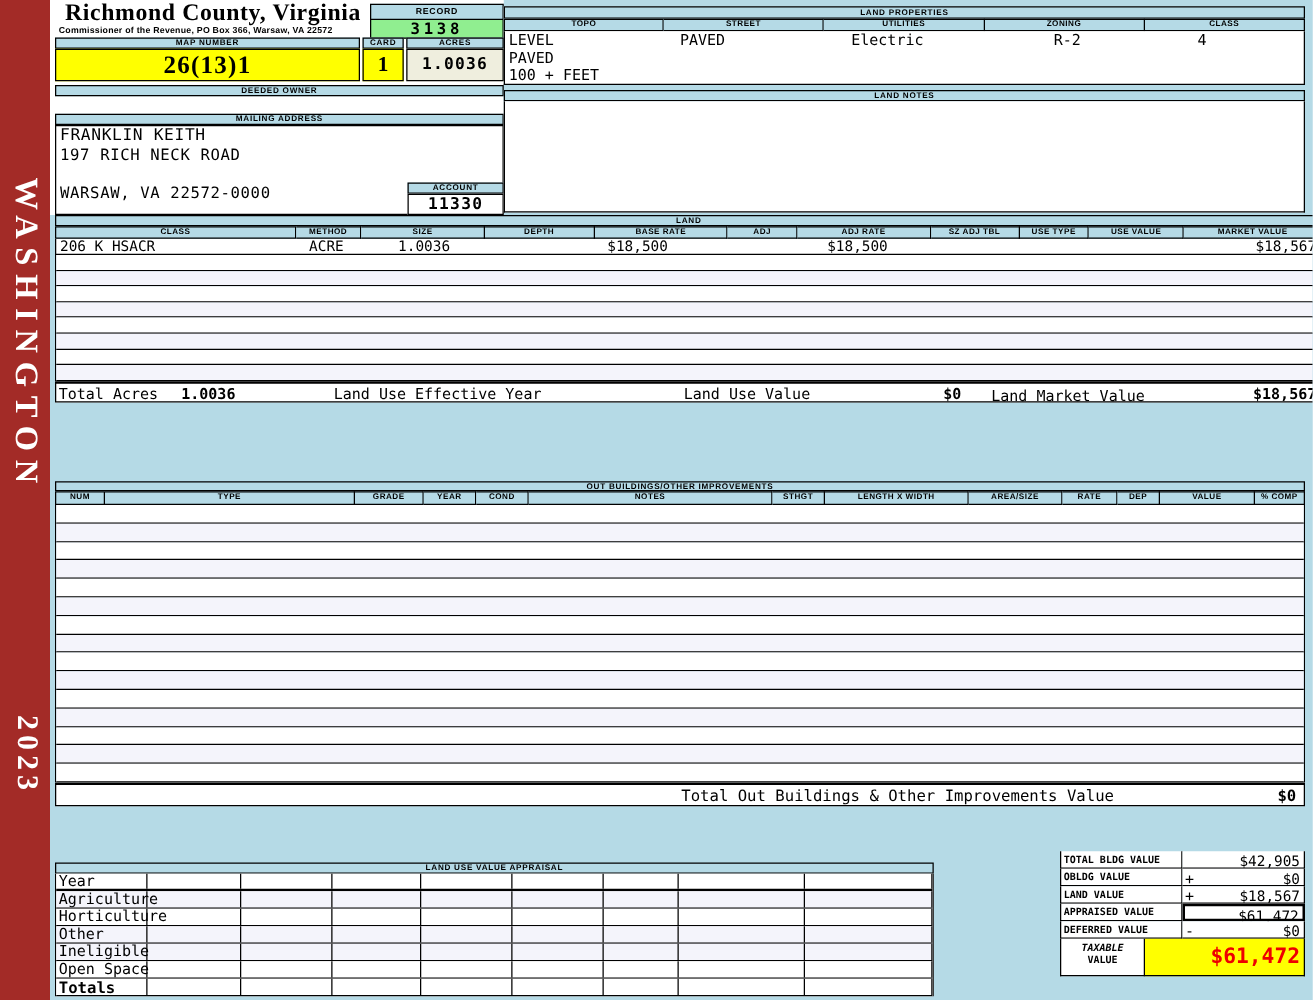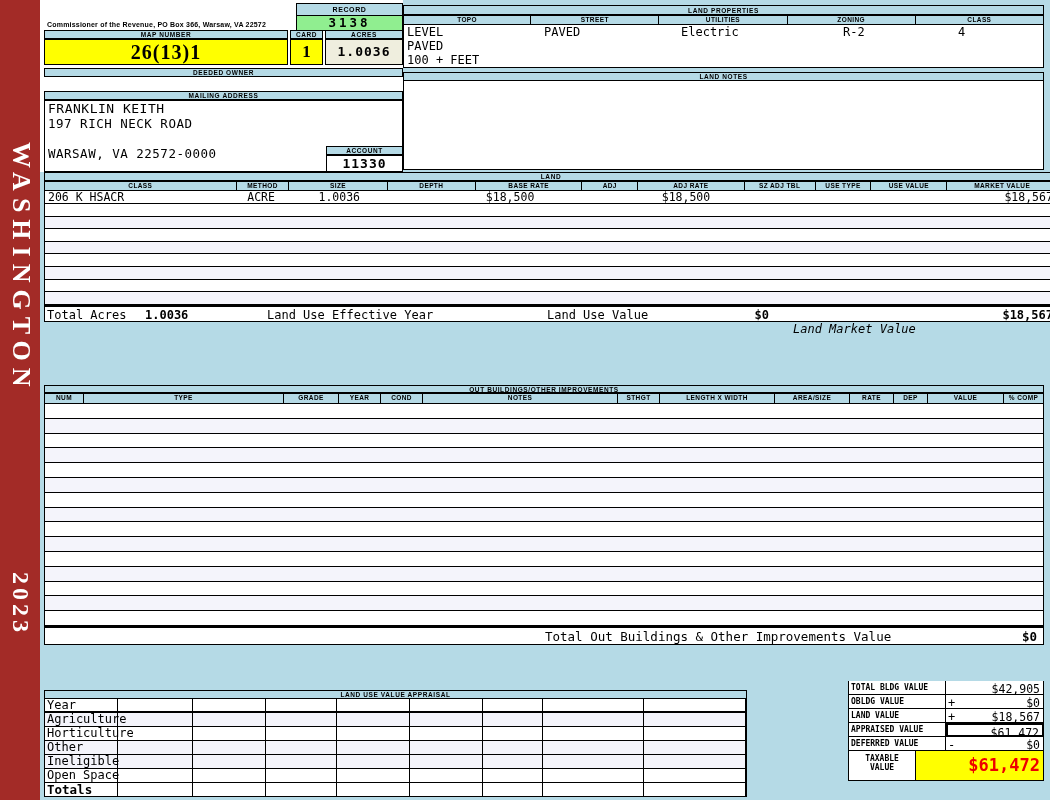--- a/index.html
+++ b/index.html
@@ -41,20 +41,21 @@
 
 <div id="stage">
 
   <div class="abs" style="left:0;top:0;width:40px;height:800px;background:var(--red);">
     <div class="abs serif" style="left:6px;top:142px;writing-mode:vertical-rl;color:#fff;font-weight:bold;font-size:26px;letter-spacing:7px;">WASHINGTON</div>
     <div class="abs serif" style="left:7px;top:572px;writing-mode:vertical-rl;color:#fff;font-weight:bold;font-size:24px;letter-spacing:4px;">2023</div>
   </div>
 
   <div class="abs" style="left:40px;top:0;width:363px;height:172px;background:#fff;"></div>
 
+  <div class="abs serif" style="left:52px;top:0px;font-size:19px;font-weight:600;letter-spacing:.5px;">Richmond County, Virginia</div>
   <div class="abs" style="left:47px;top:21px;font-size:7px;font-weight:bold;letter-spacing:.2px;">Commissioner of the Revenue, PO Box 366, Warsaw, VA 22572</div>
 
   <div class="abs strip" style="left:296px;top:3px;width:107px;height:13px;line-height:11px;font-size:7px;">RECORD</div>
   <div class="abs mono" style="left:296px;top:16px;width:107px;height:15px;background:var(--green);border:1px solid #000;border-top:none;
               font-weight:bold;font-size:12.5px;line-height:13px;text-align:center;letter-spacing:3px;">3138</div>
 
   <div class="abs" style="left:403px;top:5px;width:641px;height:63px;background:#fff;">
     <div class="strip" style="height:10px;line-height:9px;">LAND PROPERTIES</div>
     <div class="flexrow" style="height:10px;line-height:8px;">
         <div class="ch" style="width: 20%;">TOPO</div>
@@ -137,21 +138,21 @@
         <div class="erow alt" style="height: 12.6px;"></div>
         <div class="erow" style="height: 12.6px;"></div>
         <div class="erow alt" style="height: 12.6px;"></div>
       </div>
     <div style="position:relative;height:17px;background:#fff;border:1px solid #000;border-top:2.5px solid #000;">
       <span class="abs mono dcell" style="left:2px;top:2px;font-size:12px;">Total Acres</span>
       <span class="abs mono dcell" style="left:100px;top:2px;font-size:12px;font-weight:bold;">1.0036</span>
       <span class="abs mono dcell" style="left:222px;top:2px;font-size:12px;">Land Use Effective Year</span>
       <span class="abs mono dcell" style="left:502px;top:2px;font-size:12px;">Land Use Value</span>
       <span class="abs mono dcell" style="right:288px;top:2px;font-size:12px;font-weight:bold;">$0</span>
-      <span class="abs mono dcell" style="left:748px;top:16px;font-size:12px;font-style:italic;">Land Market Value</span>
+      <span class="abs mono dcell" style="left:748px;top:4px;font-size:12px;">Land Market Value</span>
       <span class="abs mono dcell" style="right:4px;top:2px;font-size:12px;font-weight:bold;">$18,567</span>
     </div>
   </div>
 
   <div class="abs" style="left:44px;top:385px;width:1000px;">
     <div class="strip" style="height:8px;line-height:7px;">OUT BUILDINGS/OTHER IMPROVEMENTS</div>
     <div class="flexrow" style="height:11px;line-height:9px;">
         <div class="ch" style="width: 4%;">NUM</div>
         <div class="ch" style="width: 20%;">TYPE</div>
         <div class="ch" style="width: 5.5%;">GRADE</div>
@@ -305,21 +306,21 @@
         <div class="psrow">
           <div class="pslabel">DEFERRED VALUE</div>
           <div class="psval">
             <span class="pssign">-</span>
             <span class="psv">$0</span>
           </div>
         </div>
       </div>
     <div class="flexrow" style="height:30px;">
       <div style="width:68px;background:#fff;border:1px solid #000;border-top:none;text-align:center;padding-top:3px;">
-        <div class="mono" style="font-size:8px;font-weight:bold;line-height:9px;">TAXABLE</div>
+        <div class="mono" style="font-size:8px;font-weight:bold;line-height:9px;font-style:italic;">TAXABLE</div>
         <div class="mono" style="font-size:8px;font-weight:bold;line-height:9px;">VALUE</div>
       </div>
       <div style="flex:1;background:var(--yel);border:1px solid #000;border-top:none;border-left:none;position:relative;">
         <span class="mono" style="position:absolute;right:3px;top:4px;color:var(--tred);font-weight:bold;font-size:17px;">$61,472</span>
       </div>
     </div>
   </div>
 
 </div>
 

